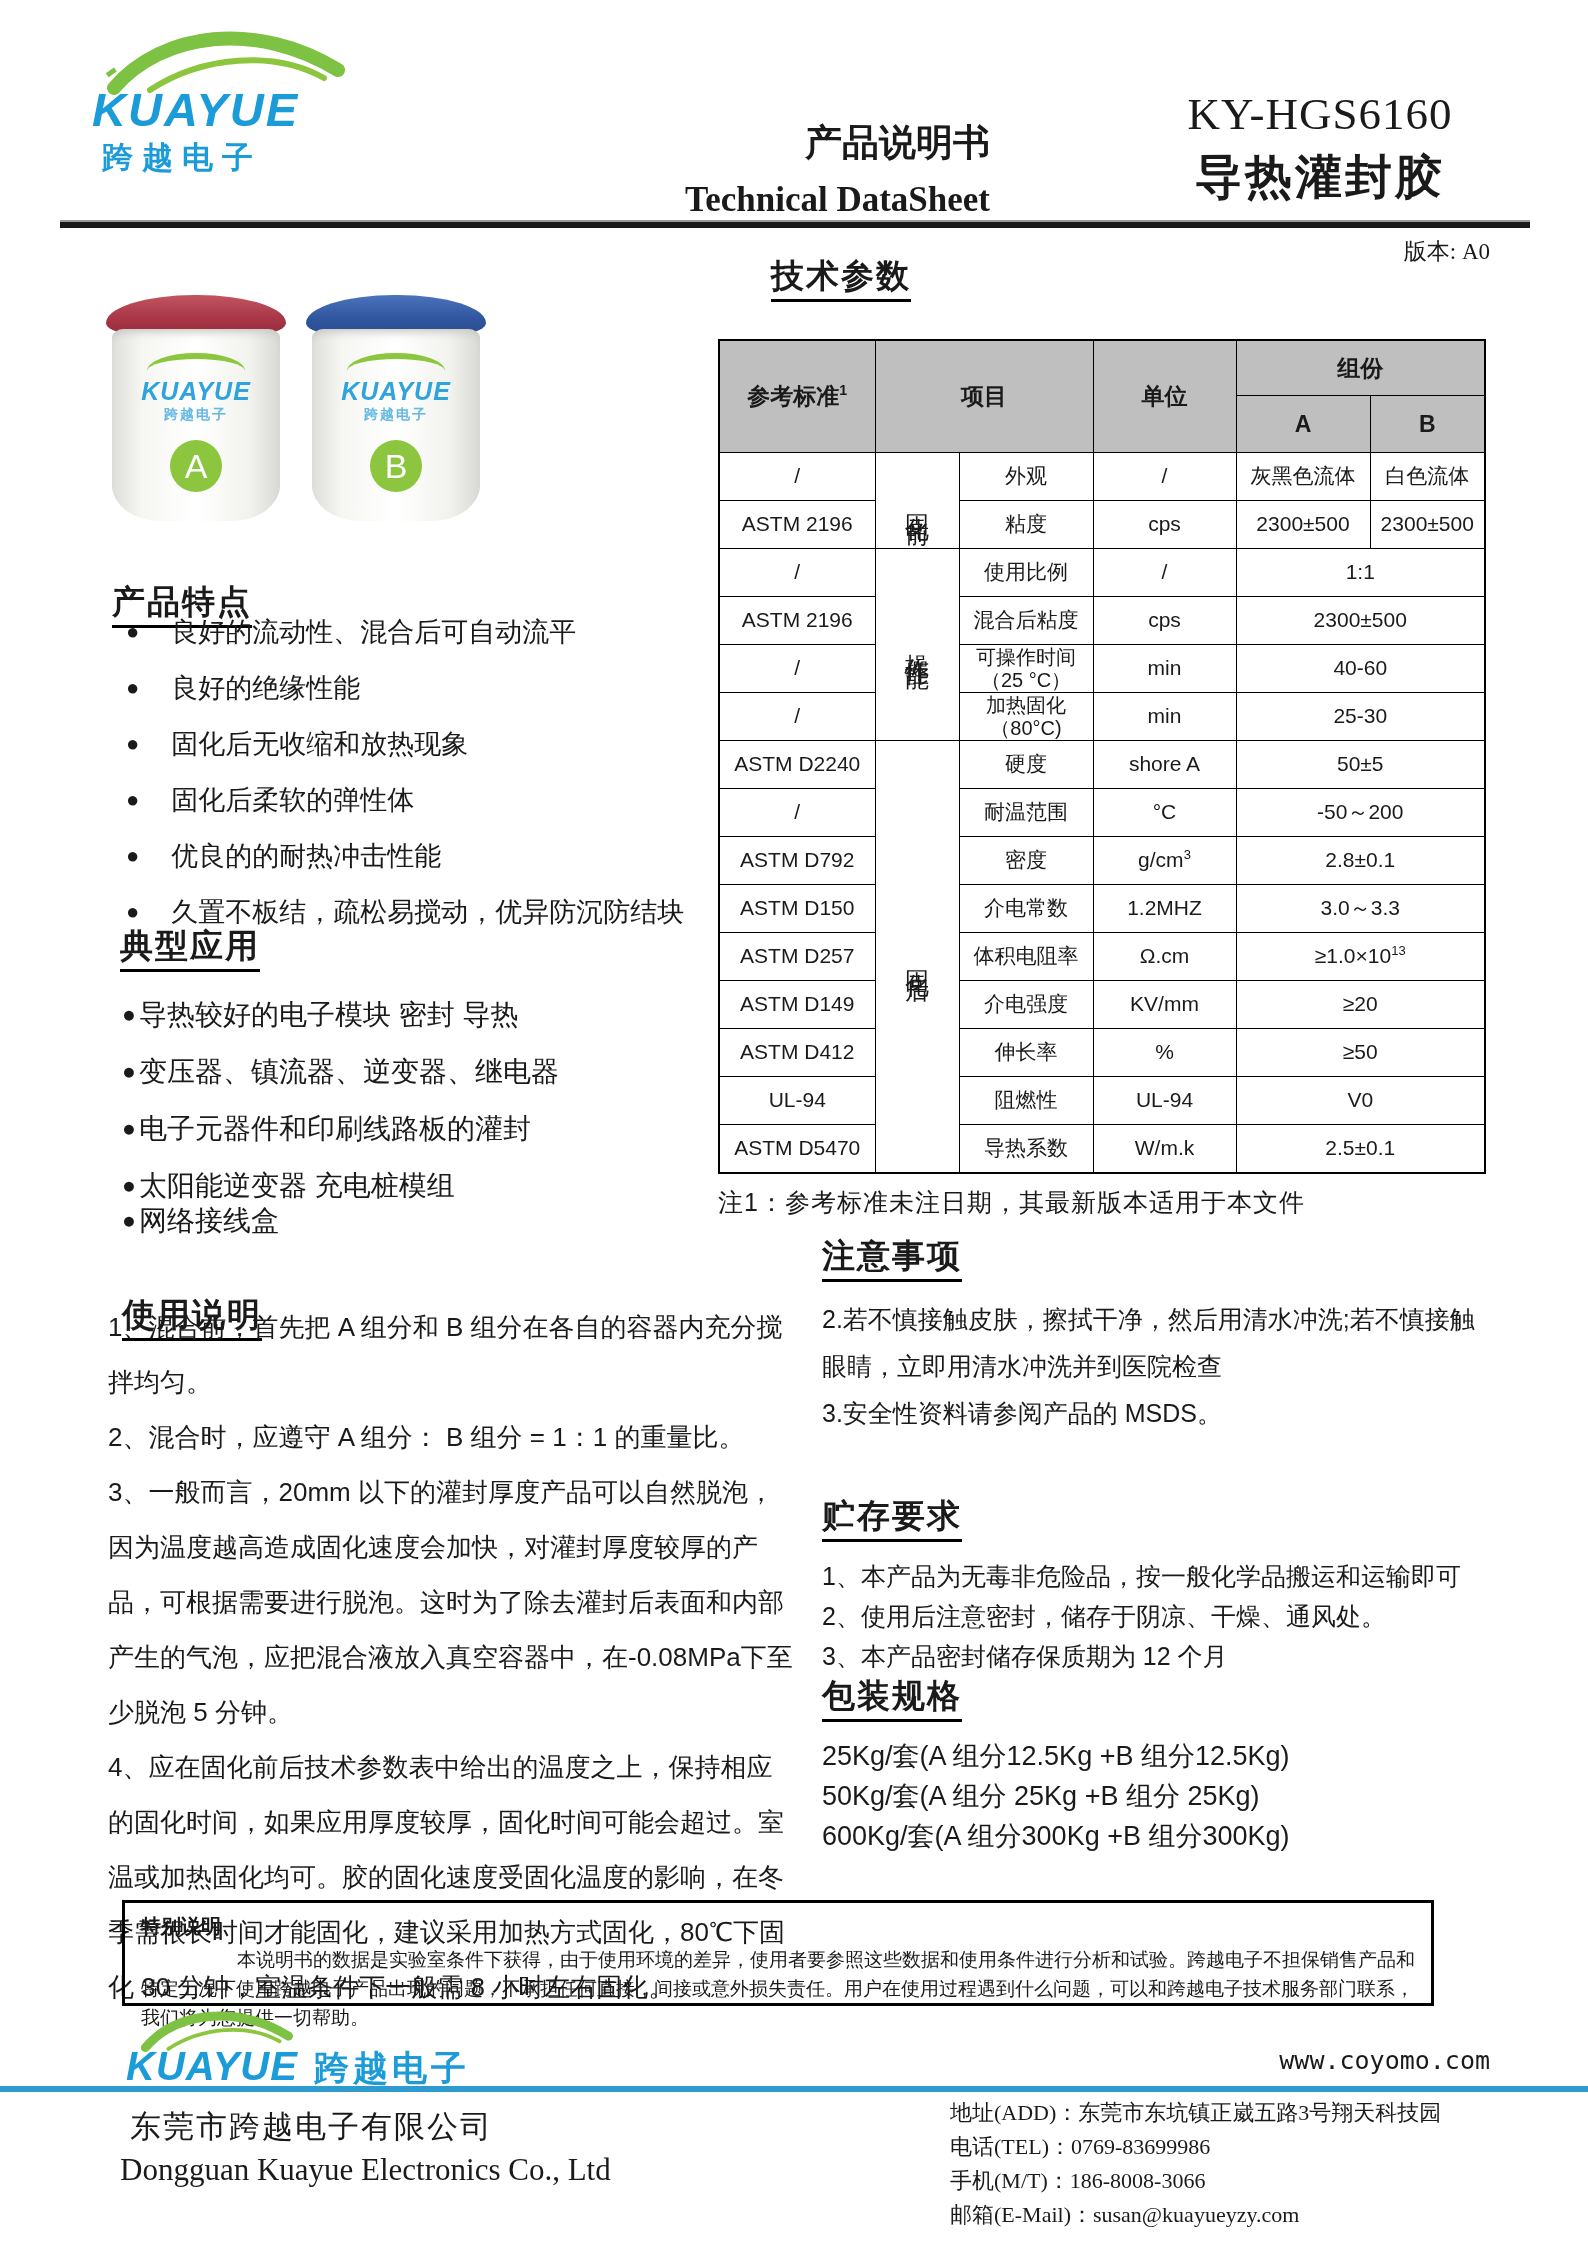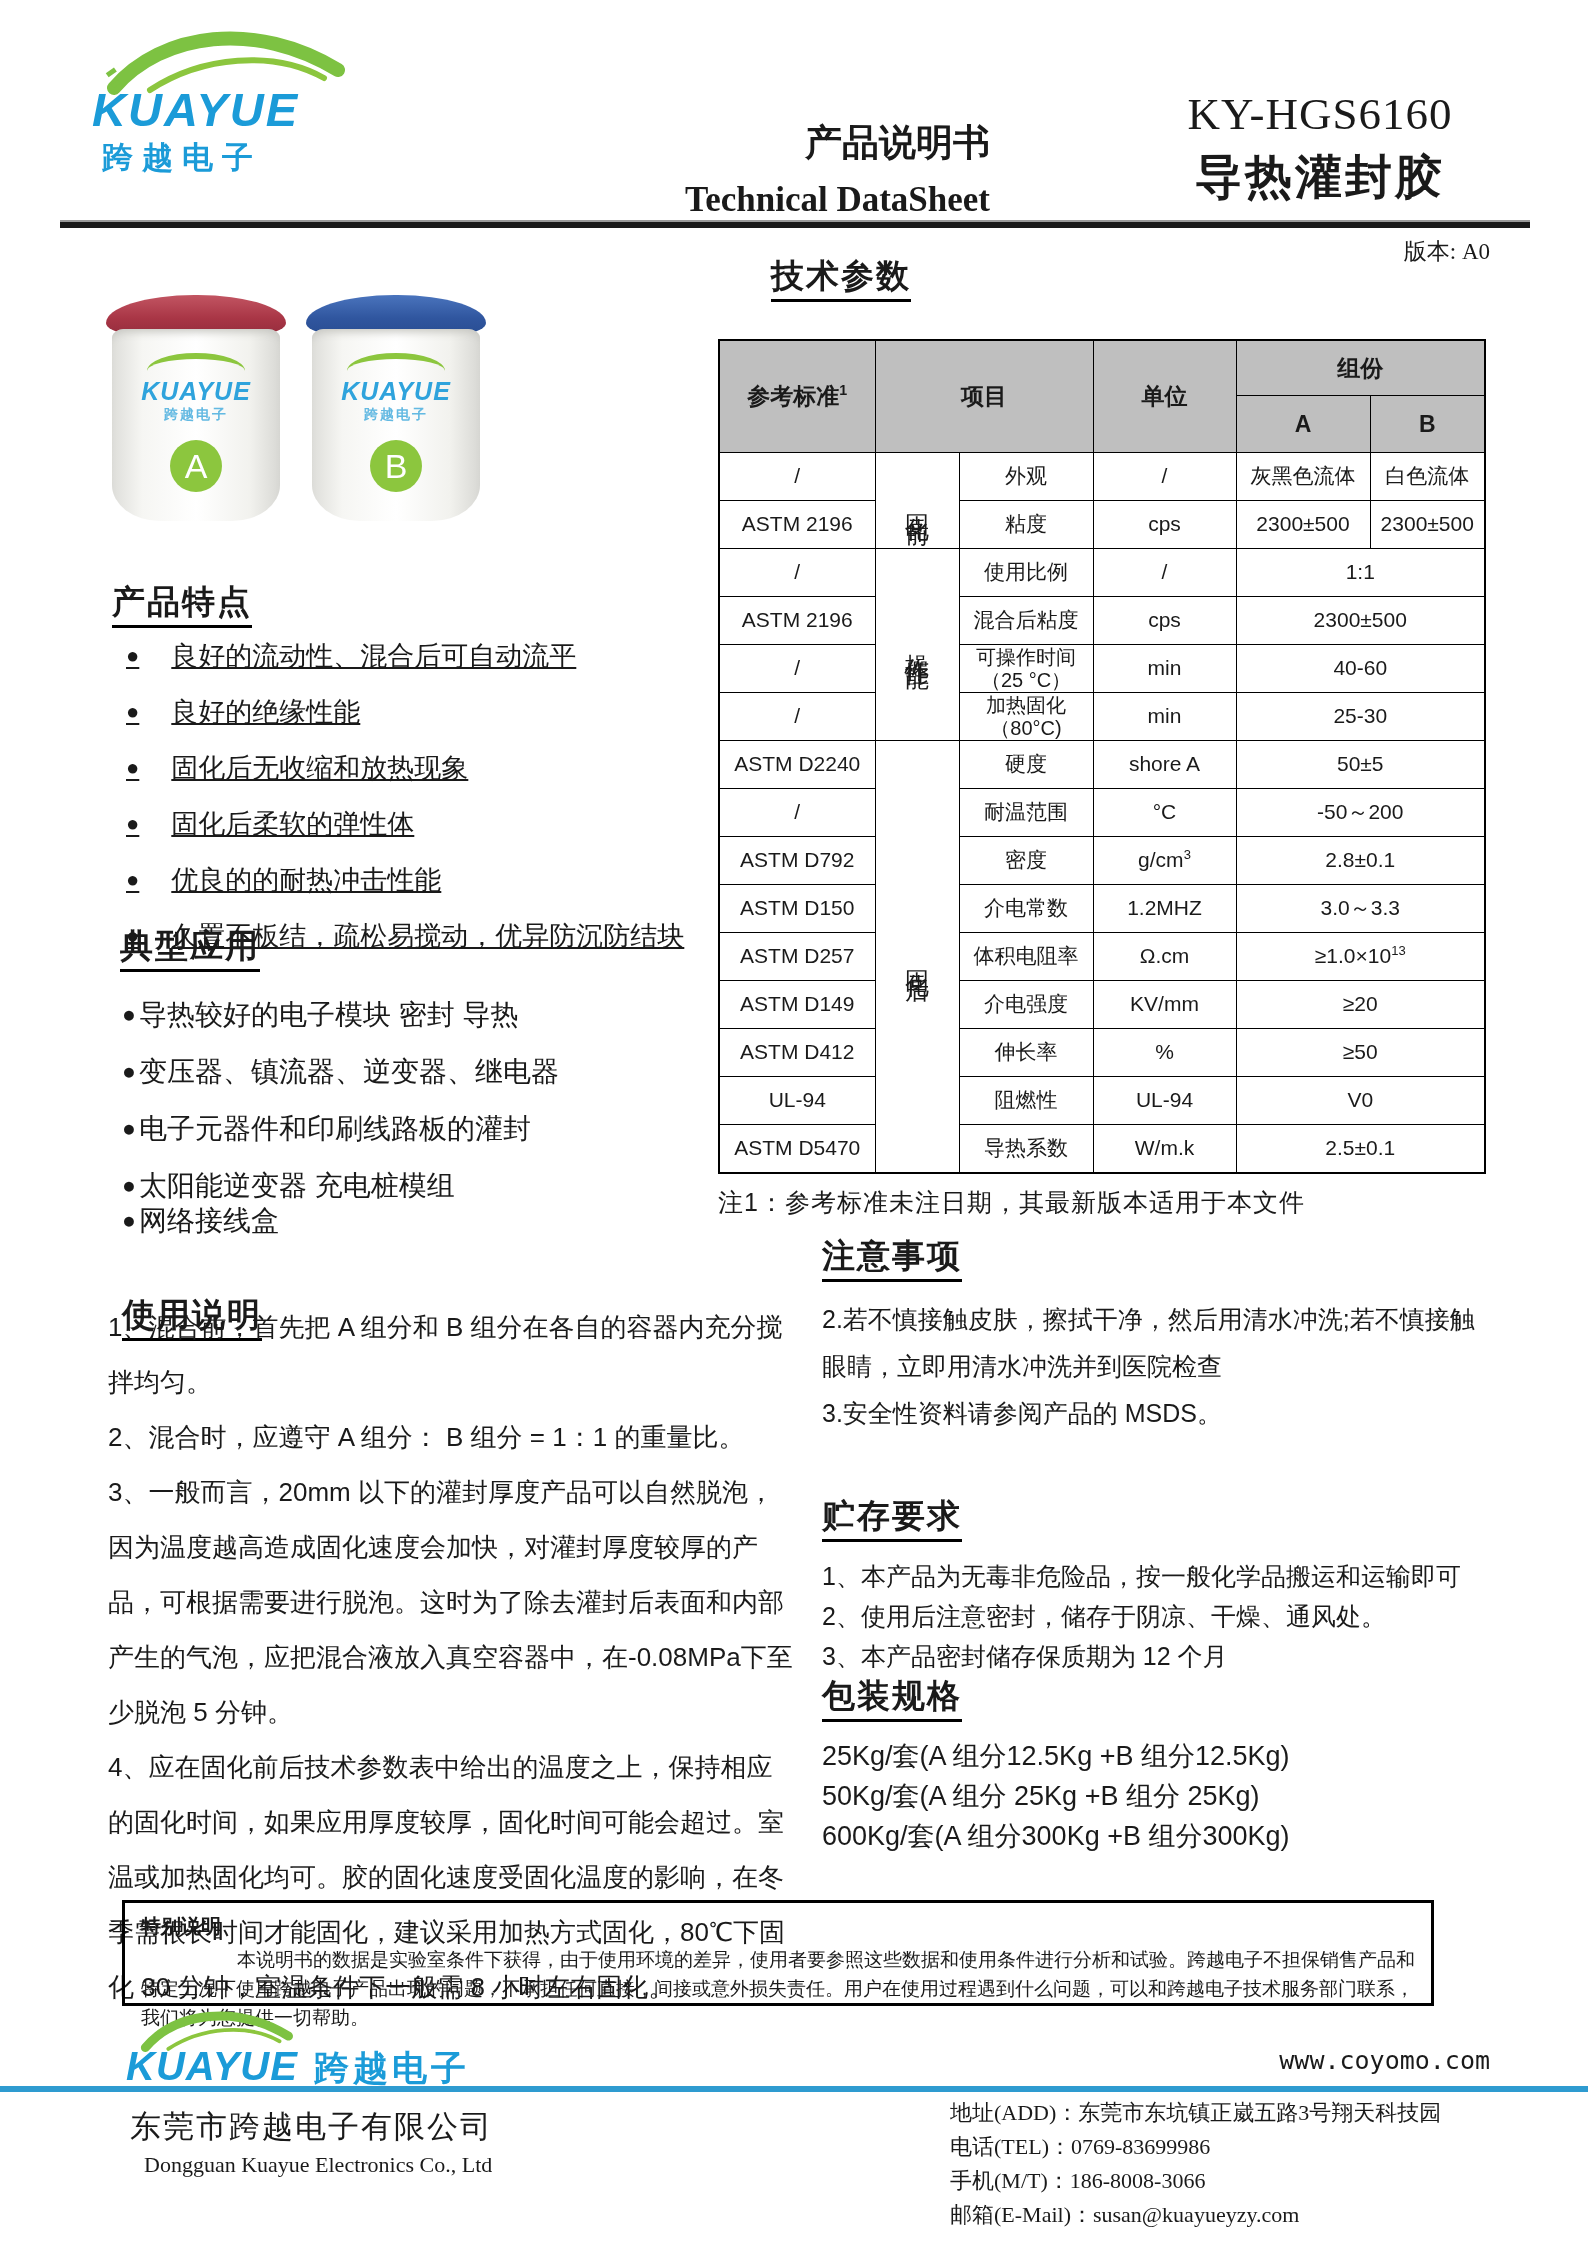--- a/index.html
+++ b/index.html
@@ -42,21 +42,21 @@
         box-shadow:inset 0 8px 8px -5px #c6c6c1;
         display:flex;flex-direction:column;align-items:center;padding-top:24px;box-sizing:border-box;}
   .b-swoosh{width:98px;height:30px;border:0 solid transparent;border-top:6px solid #8cc63e;
             border-radius:50%;margin-bottom:-12px;}
   .b-brand{color:#2fa3dc;font-weight:bold;font-style:italic;font-size:25px;letter-spacing:1px;}
   .b-brand-cn{color:#63b9e2;font-weight:bold;font-size:14px;letter-spacing:2px;}
   .b-badge{width:52px;height:52px;border-radius:50%;background:#8cc63e;color:#ffffff;
            font-size:34px;display:flex;align-items:center;justify-content:center;margin-top:16px;}
 
   
-  .features-list{position:absolute;left:126px;top:628px;width:620px;text-decoration:underline;}
+  .features-list{position:absolute;left:126px;top:604px;width:620px;}
   .feat-item{font-size:27px;line-height:55px;white-space:nowrap;}
   .feat-item::before{content:"●";font-size:22px;margin-right:32px;vertical-align:2px;}
   .apps-list{position:absolute;left:122px;top:986px;width:620px;}
   .app-item{font-size:28px;line-height:57px;white-space:nowrap;}
   .app-item::before{content:"●";font-size:23px;margin-right:3px;vertical-align:2px;}
   .apps-extra{position:absolute;left:122px;top:1192px;width:620px;}
   .usage-body{position:absolute;left:108px;top:1300px;width:690px;font-size:26px;line-height:55px;}
   .usage-body p{margin:0;}
 
   
@@ -88,21 +88,21 @@
   
   .footer-logo{position:absolute;left:126px;top:2008px;}
   .footer-logo-row{display:flex;align-items:baseline;gap:16px;margin-top:-10px;}
   .f-brand{font-weight:bold;font-style:italic;font-size:40px;color:#1b9bd8;letter-spacing:1px;}
   .f-brand-cn{font-weight:bold;font-size:35px;color:#1b9bd8;letter-spacing:4px;}
   .website{position:absolute;left:1140px;top:2046px;width:350px;text-align:right;
            font-family:"DejaVu Sans Mono",monospace;font-size:25px;}
   .footer-line{position:absolute;left:0;top:2086px;width:1588px;height:6px;background:#2e9bd0;}
   .company-cn{position:absolute;left:130px;top:2106px;font-size:31px;letter-spacing:2px;
               font-family:"Liberation Serif",serif;}
-  .company-en{position:absolute;left:144px;top:2152px;font-size:22px;
+  .company-en{position:absolute;left:120px;top:2152px;font-size:31px;
               font-family:"Liberation Serif",serif;}
   .contact{position:absolute;left:950px;top:2096px;width:580px;font-size:22px;line-height:34px;
            font-family:"Liberation Serif",serif;}
   .contact div{white-space:nowrap;}
 </style>
 </head>
 <body>
 
 <div class="page">
 

